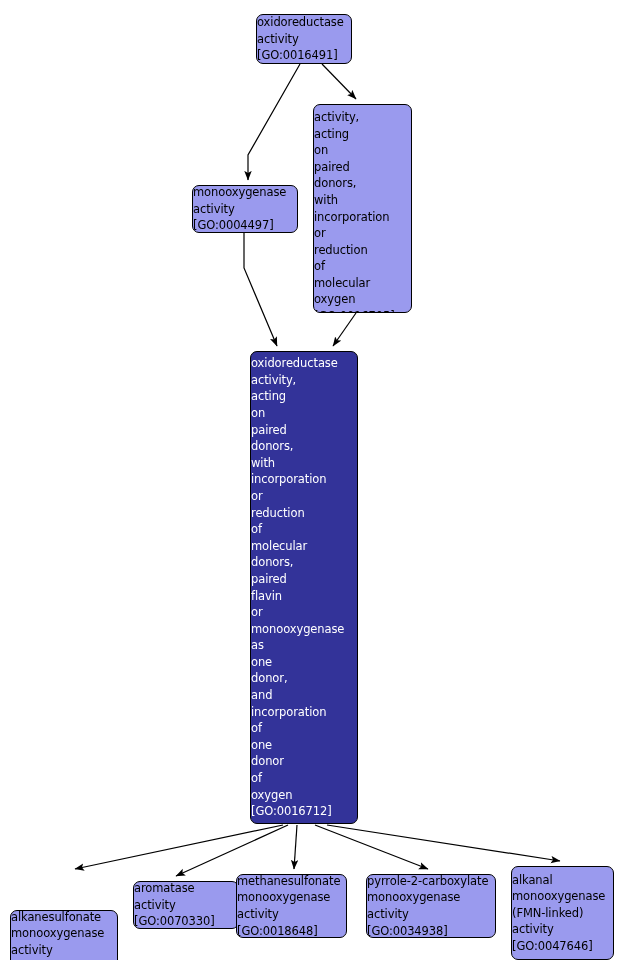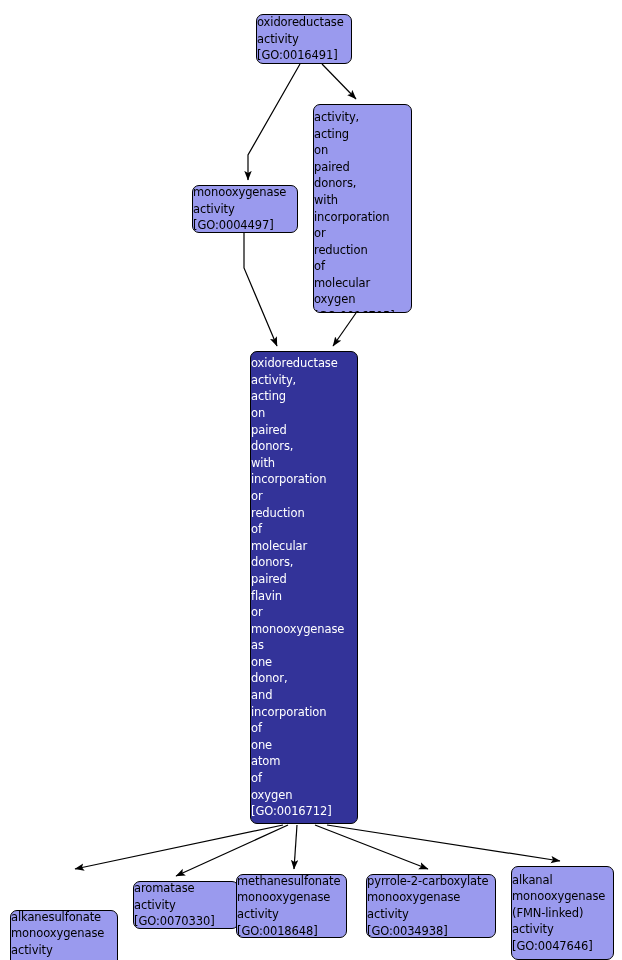--- a/index.html
+++ b/index.html
@@ -124,21 +124,21 @@
         <span class="line">flavin</span>
         <span class="line">or</span>
         <span class="line">monooxygenase</span>
         <span class="line">as</span>
         <span class="line">one</span>
         <span class="line">donor,</span>
         <span class="line">and</span>
         <span class="line">incorporation</span>
         <span class="line">of</span>
         <span class="line">one</span>
-        <span class="line">atom</span>
+        <span class="line">donor</span>
         <span class="line">of</span>
         <span class="line">oxygen</span>
         <span class="line">[GO:0016712]</span>
       </div>
       <div class="go-node light" title="alkanesulfonate monooxygenase activity [GO:0008726]" style="left: 10px; top: 910px; width: 108px; height: 64px;">
         <span class="line">alkanesulfonate</span>
         <span class="line">monooxygenase</span>
         <span class="line">activity</span>
         <span class="line">[GO:0008726]</span>
       </div>

